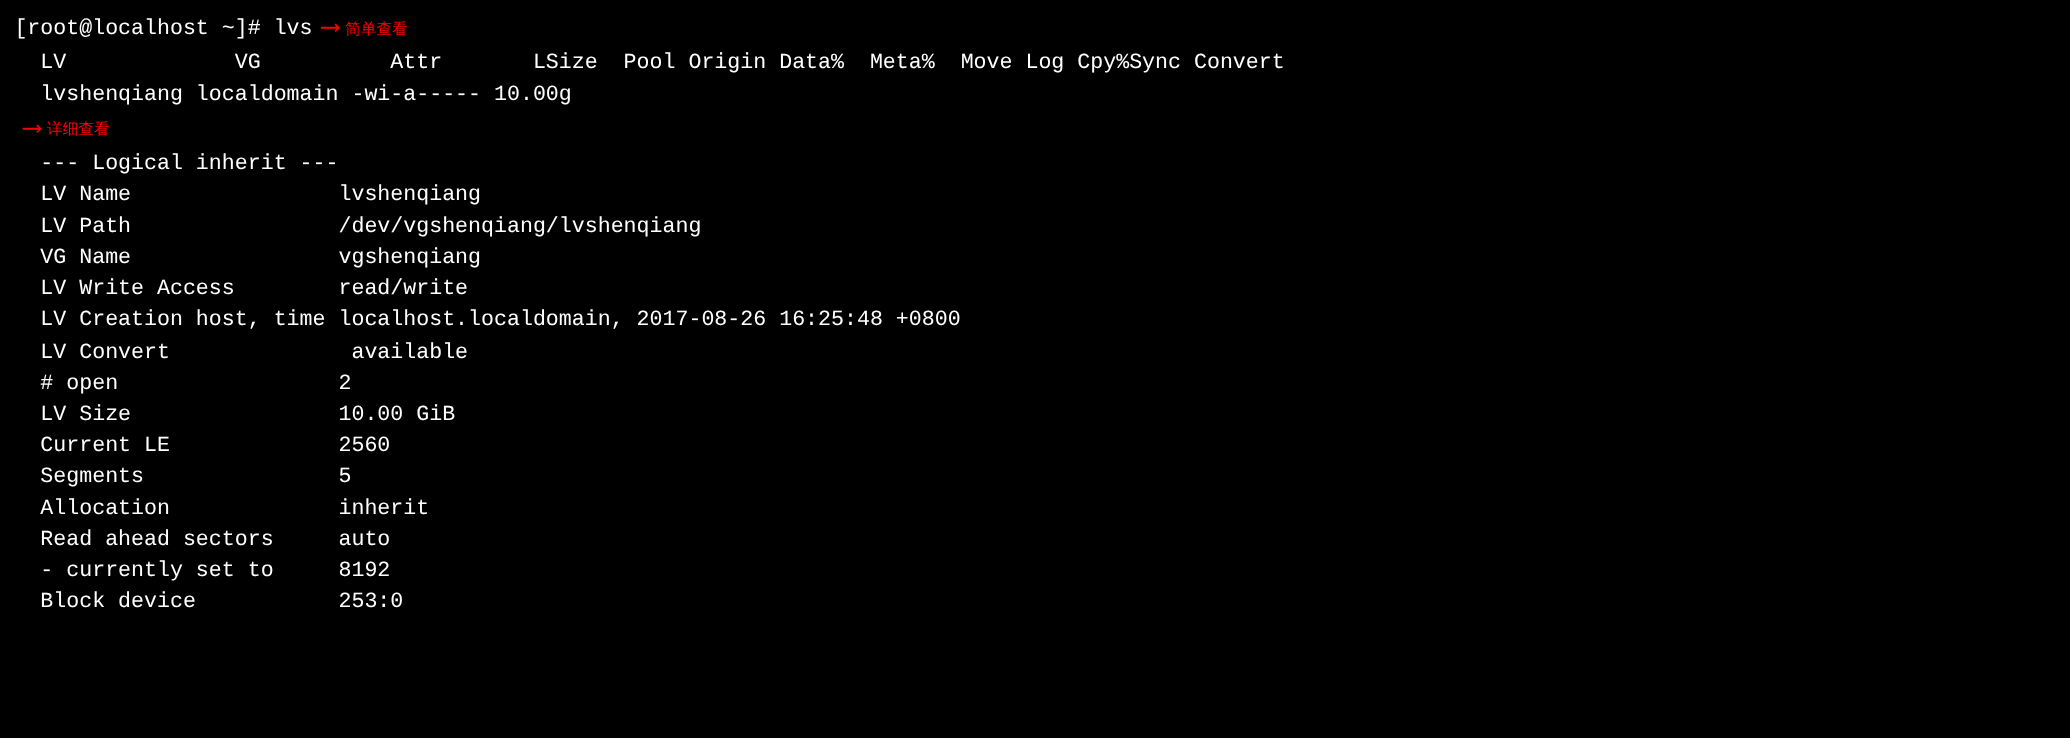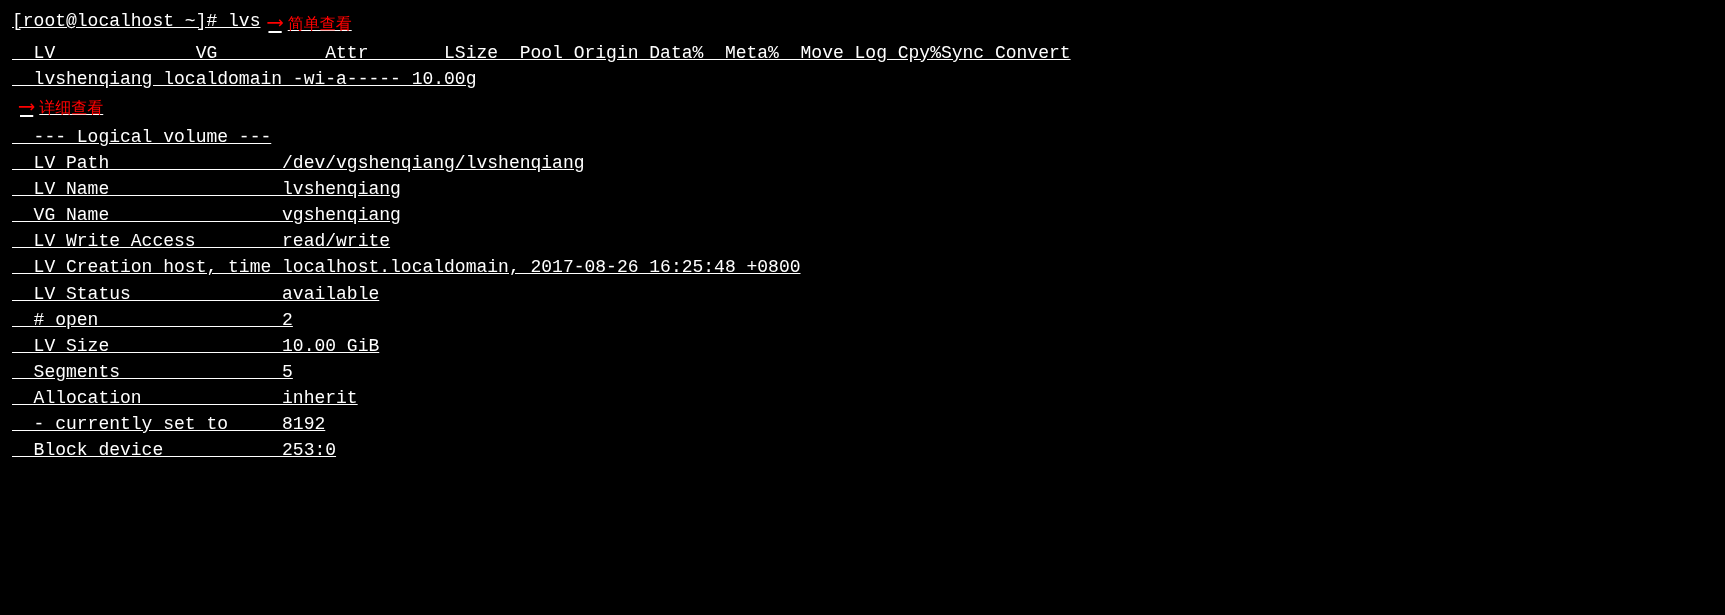--- a/index.html
+++ b/index.html
@@ -16,21 +16,21 @@
       width: 1725px;
       min-height: 615px;
       overflow: hidden;
       padding: 8px 12px;
     }
 
     .terminal-line {
       white-space: pre;
       line-height: 1.45;
       display: flex;
-      text-decoration: underline;
+      align-items: center;
     }
 
     .terminal-line.with-annotation {
       position: relative;
     }
 
     .annotation-container {
       display: inline-flex;
       align-items: center;
       margin-left: 8px;
@@ -39,37 +39,39 @@
     .arrow {
       display: inline-block;
       color: #ff0000;
       font-size: 22px;
       margin-right: 6px;
     }
 
     .annotation-text {
       color: #ff0000;
       font-family: 'SimHei', 'Microsoft YaHei', sans-serif;
-      font-size: 16px;
+      font-size: 13px;
     }
   </style>
 </head>
 <body>
 
 <div id="terminal-container">
 <div class="terminal-line with-annotation"><span>[root@localhost ~]# lvs</span><span class="annotation-container"><span class="arrow">⟶</span><span class="annotation-text">简单查看</span></span></div>
     <div class="terminal-line"><span>  LV             VG          Attr       LSize  Pool Origin Data%  Meta%  Move Log Cpy%Sync Convert</span></div>
     <div class="terminal-line"><span>  lvshenqiang localdomain -wi-a----- 10.00g</span></div>
     <div class="terminal-line with-annotation"><span class="annotation-container"><span class="arrow">⟶</span><span class="annotation-text">详细查看</span></span></div>
-    <div class="terminal-line"><span>  --- Logical volume ---</span></div>
+    <div class="terminal-line"><span>  --- Logical inherit ---</span></div>
+    <div class="terminal-line"><span>  LV Name                lvshenqiang</span></div>
     <div class="terminal-line"><span>  LV Path                /dev/vgshenqiang/lvshenqiang</span></div>
-    <div class="terminal-line"><span>  LV Name                lvshenqiang</span></div>
     <div class="terminal-line"><span>  VG Name                vgshenqiang</span></div>
     <div class="terminal-line"><span>  LV Write Access        read/write</span></div>
     <div class="terminal-line"><span>  LV Creation host, time localhost.localdomain, 2017-08-26 16:25:48 +0800</span></div>
-    <div class="terminal-line"><span>  LV Status              available</span></div>
+    <div class="terminal-line"><span>  LV Convert              available</span></div>
     <div class="terminal-line"><span>  # open                 2</span></div>
     <div class="terminal-line"><span>  LV Size                10.00 GiB</span></div>
+    <div class="terminal-line"><span>  Current LE             2560</span></div>
     <div class="terminal-line"><span>  Segments               5</span></div>
     <div class="terminal-line"><span>  Allocation             inherit</span></div>
+    <div class="terminal-line"><span>  Read ahead sectors     auto</span></div>
     <div class="terminal-line"><span>  - currently set to     8192</span></div>
     <div class="terminal-line"><span>  Block device           253:0</span></div>
   </div>
 
 </body></html>

